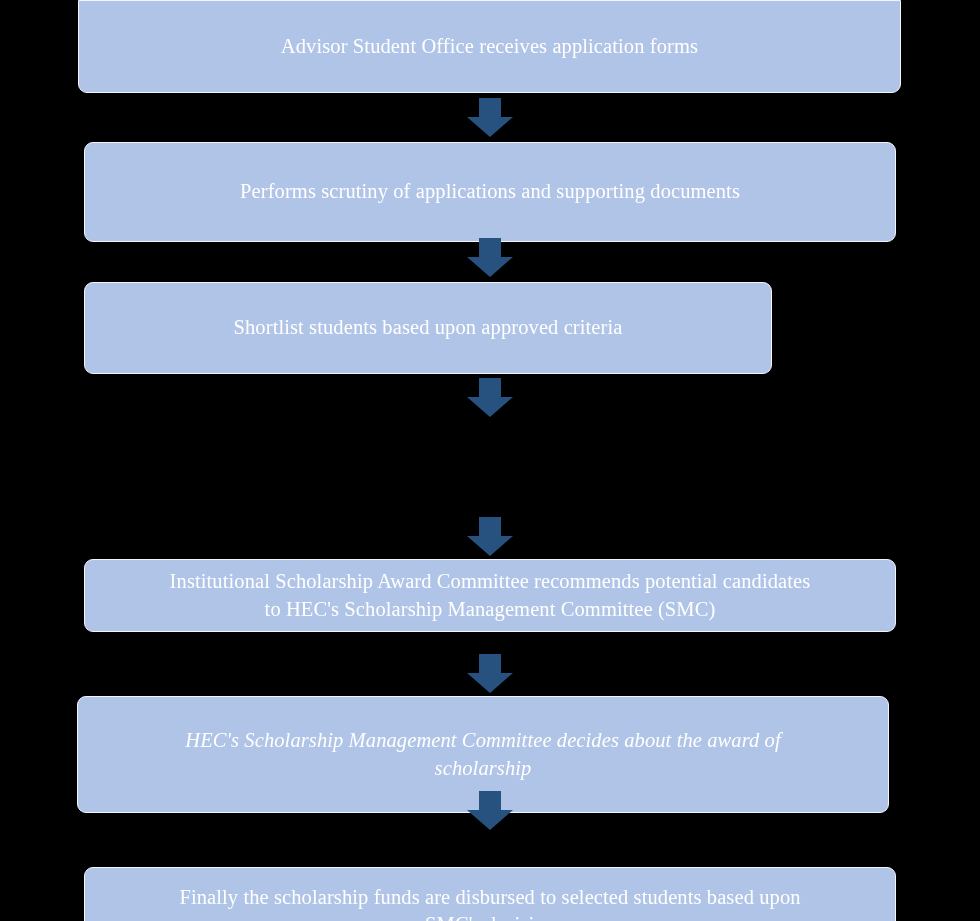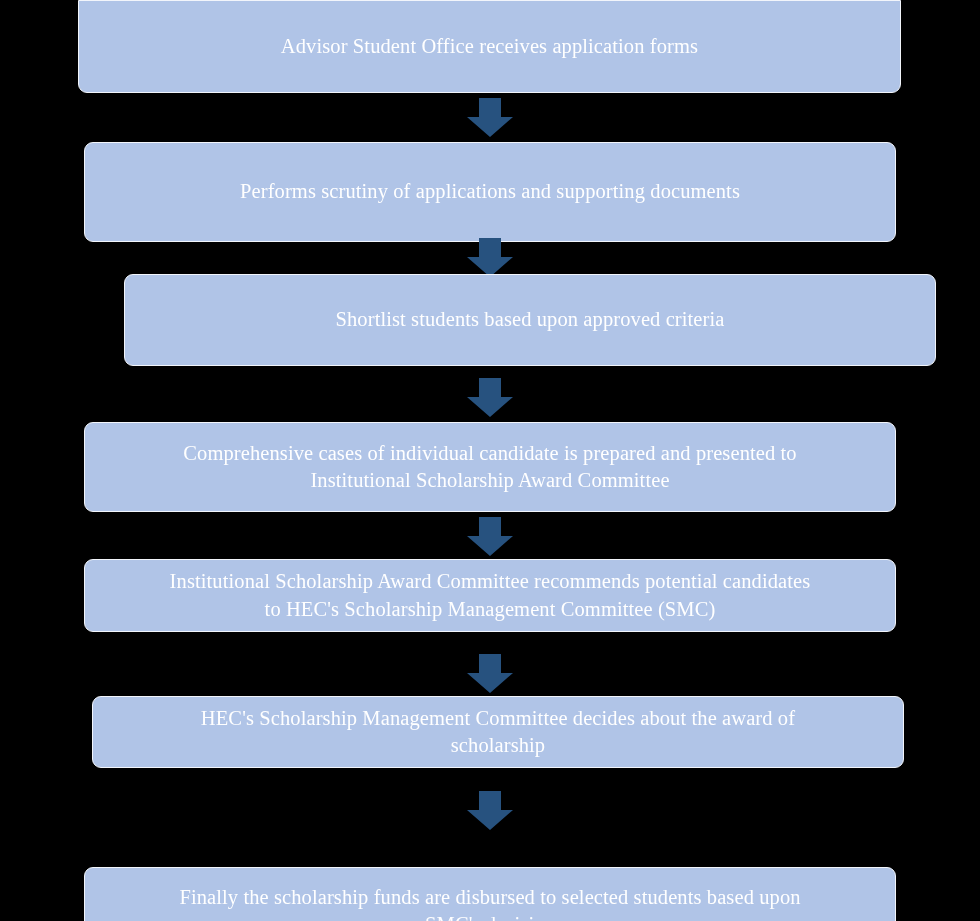--- a/index.html
+++ b/index.html
@@ -42,24 +42,24 @@
     line-height: 1.32;
     letter-spacing: 0.1px;
     white-space: pre-line;
     text-align: center;
     width: 100%;
   }
 
   
   .node-1 { left: 78px;  top: 0px;   width: 823px; height: 93px;  border-top-left-radius: 0; border-top-right-radius: 0; }
   .node-2 { left: 84px;  top: 142px; width: 812px; height: 100px;  }
-  .node-3 { left: 84px;  top: 274px; width: 812px; height: 92px; margin-left: 40px;  }
+  .node-3 { left: 84px;  top: 282px; width: 688px; height: 92px;  }
   .node-4 { left: 84px;  top: 422px; width: 812px; height: 90px;  }
   .node-5 { left: 84px;  top: 559px; width: 812px; height: 73px;  }
-  .node-6 { left: 92px;  top: 696px; width: 812px; height: 72px;  }
+  .node-6 { left: 77px;  top: 696px; width: 812px; height: 117px; font-style: italic;  }
   .node-7 { left: 84px;  top: 867px; width: 812px; height: 88px;  border-bottom-left-radius: 9px; border-bottom-right-radius: 9px; }
 
   
   .connector {
     position: absolute;
     width: 46px;
     height: 39px;
     left: 467px;
   }
   .connector svg { display: block; width: 46px; height: 39px; }
@@ -99,24 +99,20 @@
   <div class="node node-3">
     <span class="node-label">Shortlist students based upon approved criteria</span>
   </div>
 
   <div class="connector conn-3">
     <svg viewBox="0 0 46 39" xmlns="http://www.w3.org/2000/svg" aria-hidden="true">
       <polygon points="12,0 34,0 34,19 46,19 23,39 0,19 12,19" fill="#27527f"></polygon>
     </svg>
   </div>
 
-  <div class="node node-4">
-    <span class="node-label">Comprehensive cases of individual candidate is prepared and presented to
-Institutional Scholarship Award Committee</span>
-  </div>
 
   <div class="connector conn-4">
     <svg viewBox="0 0 46 39" xmlns="http://www.w3.org/2000/svg" aria-hidden="true">
       <polygon points="12,0 34,0 34,19 46,19 23,39 0,19 12,19" fill="#27527f"></polygon>
     </svg>
   </div>
 
   <div class="node node-5">
     <span class="node-label">Institutional Scholarship Award Committee recommends potential candidates
 to HEC's Scholarship Management Committee (SMC)</span>

